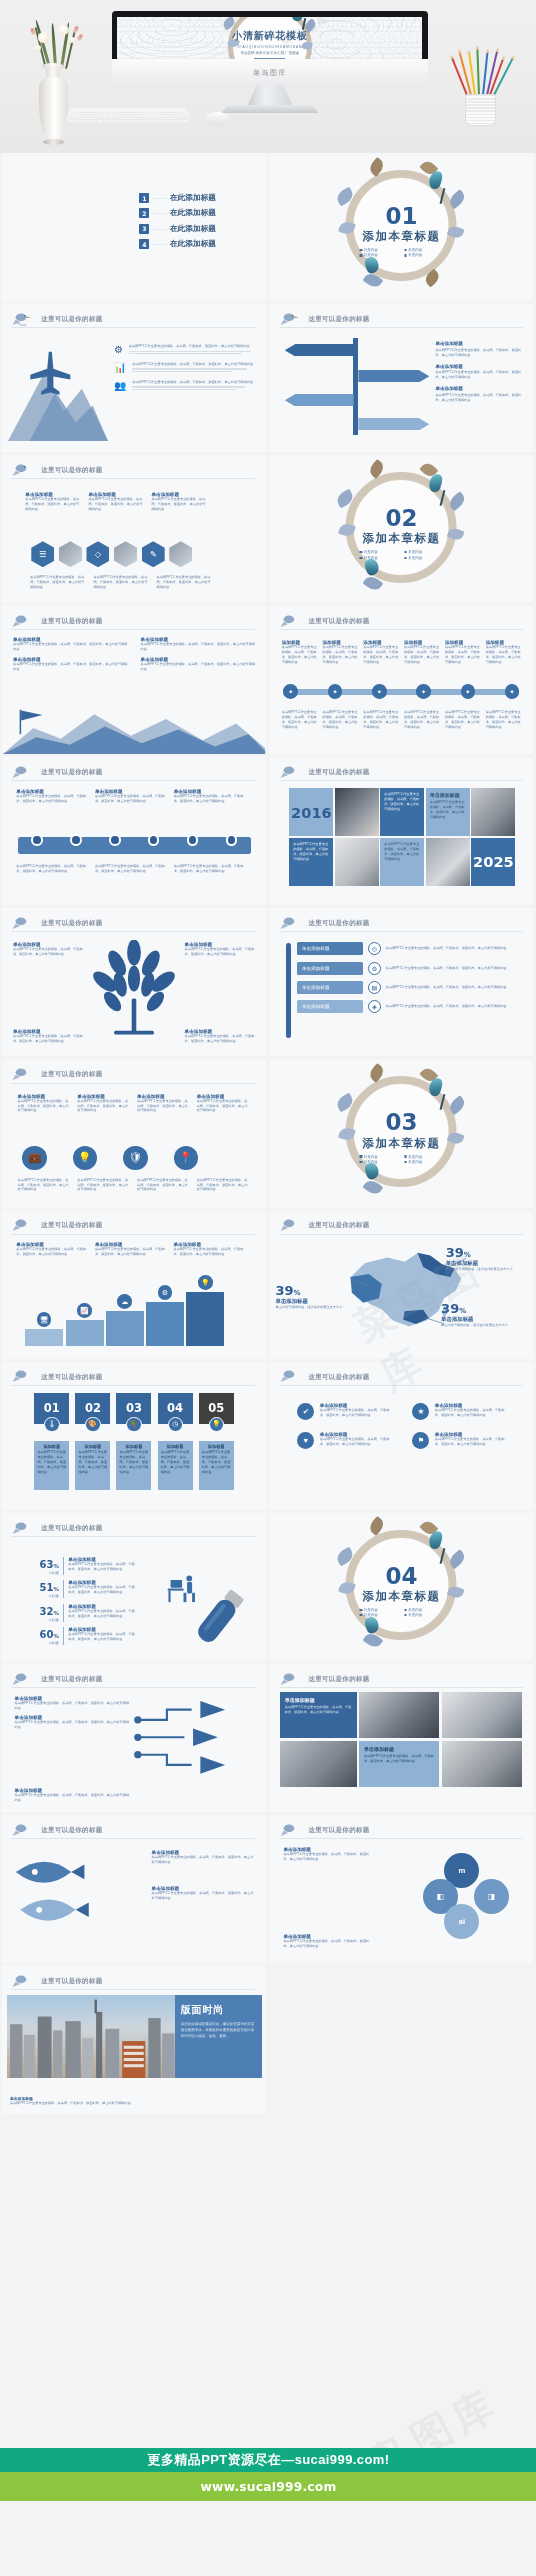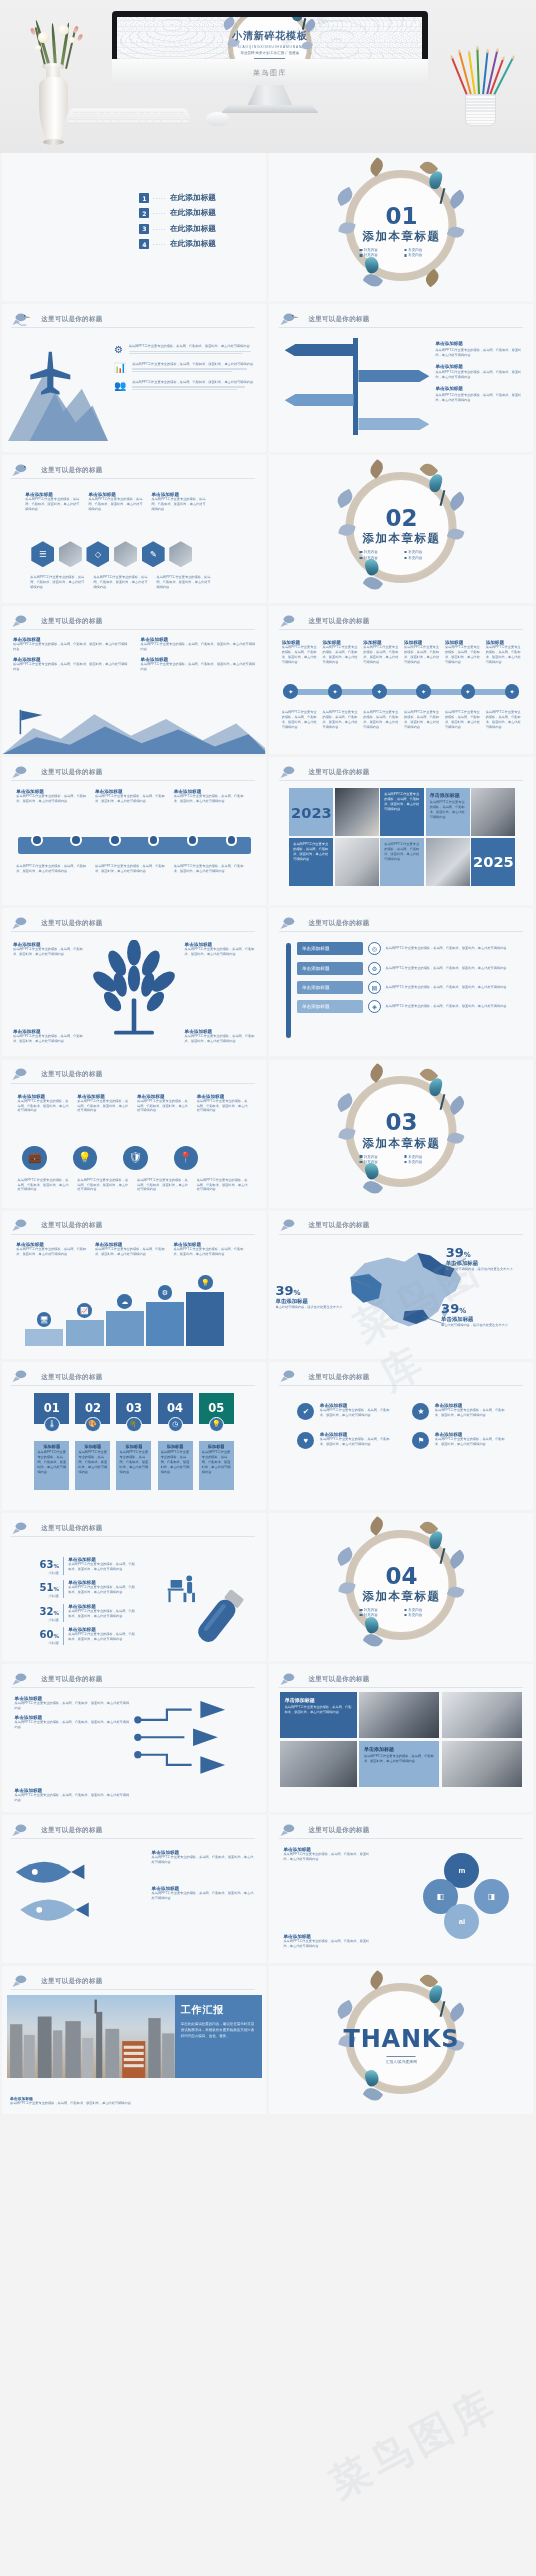--- a/index.html
+++ b/index.html
@@ -713,21 +713,21 @@
             <svg viewBox="0 0 34 20" width="26" height="15.3">
                 <ellipse cx="13" cy="7" rx="7" ry="5" fill="#8fa8c6"></ellipse>
                 <path d="M6 10 L2 17 L12 13 Z" fill="#a6b7ce"></path>
               </svg>
           </span>
           <span class="head-txt">这里可以是你的标题</span>
         </div>
         <div class="head-rule"></div>
         <div style="position:absolute;left:20px;top:31px;display:grid;grid-template-columns:44px 44px 44px 44px 44px;grid-template-rows:48px 48px;gap:1.5px;">
           <div class="card lt" style="display:flex;align-items:center;justify-content:center;">
-            <span style="font-size:14.6px;font-weight:700;color:#2f5d93;font-family:'DejaVu Sans',sans-serif;">2023</span>
+            <span style="font-size:14.6px;font-weight:700;color:#2f5d93;font-family:'DejaVu Sans',sans-serif;">2016</span>
           </div>
           <div style="background:linear-gradient(135deg,#3c424c,#8d949e 55%,#d8d3cc);"></div>
           <div class="card" style="padding:3.8px;">
             <div class="tiny" style="color:#e8eef5;">菜鸟网PPT工作室更专业的模板，菜鸟网、色彩标准、版面时尚，单击此处可编辑内容</div>
           </div>
           <div class="card lt" style="padding:3.8px;">
             <div style="font-size:5px;font-weight:700;color:#2a4f79;">单击添加标题</div>
             <div class="tiny" style="color:#2f5277;margin-top:1.5px;">菜鸟网PPT工作室更专业的模板，菜鸟网、色彩标准、版面时尚，单击此处可编辑内容</div>
           </div>
           <div style="background:linear-gradient(135deg,#c9ccd1,#8a9098 60%,#4e5762);"></div>
@@ -1071,21 +1071,21 @@
             <div style="background:#36669c;color:#fff;height:31px;display:flex;align-items:center;justify-content:center;font-size:11.5px;font-weight:700;font-family:'DejaVu Sans',sans-serif;">04</div>
             <div style="position:relative;height:17px;">
                 <span class="circ-icon" style="position:absolute;left:10px;top:-7px;width:15.3px;height:15.3px;border:1.5px solid #fff;font-size:7px;">◷</span>
               </div>
             <div style="background:#8fb2d4;padding:3.1px 3.1px 4.6px;min-height:49px;">
               <div style="font-size:4.2px;font-weight:700;color:#22476e;text-align:center;">添加标题</div>
               <div class="tiny" style="color:#264b74;margin-top:1.5px;">菜鸟网PPT工作室更专业的模板，菜鸟网、色彩标准、版面时尚，单击此处可编辑内容</div>
             </div>
           </div>
           <div style="width:35px;">
-            <div style="background:#0f766e;color:#fff;height:31px;display:flex;align-items:center;justify-content:center;font-size:11.5px;font-weight:700;font-family:'DejaVu Sans',sans-serif;">05</div>
+            <div style="background:#404040;color:#fff;height:31px;display:flex;align-items:center;justify-content:center;font-size:11.5px;font-weight:700;font-family:'DejaVu Sans',sans-serif;">05</div>
             <div style="position:relative;height:17px;">
                 <span class="circ-icon" style="position:absolute;left:10px;top:-7px;width:15.3px;height:15.3px;border:1.5px solid #fff;font-size:7px;">💡</span>
               </div>
             <div style="background:#8fb2d4;padding:3.1px 3.1px 4.6px;min-height:49px;">
               <div style="font-size:4.2px;font-weight:700;color:#22476e;text-align:center;">添加标题</div>
               <div class="tiny" style="color:#264b74;margin-top:1.5px;">菜鸟网PPT工作室更专业的模板，菜鸟网、色彩标准、版面时尚，单击此处可编辑内容</div>
             </div>
           </div>
         </div>
       </div>
@@ -1404,56 +1404,39 @@
             <rect x="150" y="60" width="30" height="48" fill="#b25e34"></rect>
             <rect x="152" y="66" width="26" height="4" fill="#e6e0d8"></rect>
               <rect x="152" y="74" width="26" height="4" fill="#e6e0d8"></rect>
             <rect x="152" y="82" width="26" height="4" fill="#e6e0d8"></rect>
               <rect x="152" y="90" width="26" height="4" fill="#e6e0d8"></rect>
             <rect x="184" y="30" width="16" height="78" fill="#81878f"></rect>
               <rect x="202" y="50" width="16" height="58" fill="#9aa0a7"></rect>
           </svg>
         </div>
         <div style="position:absolute;right:4.6px;top:29px;width:87px;height:83px;background:#4e7fb4;padding:7.7px 6.1px;">
-          <div style="font-size:10px;font-weight:700;color:#fff;letter-spacing:0.8px;">工作汇报</div>
+          <div style="font-size:10px;font-weight:700;color:#fff;letter-spacing:0.8px;">版面时尚</div>
           <div style="font-size:3.5px;color:#dbe6f1;line-height:1.75;margin-top:3.8px;">单击此处编辑您要的内容，建议您在展示时采用微软雅黑字体，本模板所有图形线条及其相应素材均可自由编辑、改色、替换。</div>
         </div>
         <div style="position:absolute;left:7.7px;bottom:7.7px;width:153px;">
           <div style="font-size:3.8px;font-weight:700;color:#2f5d93;">单击添加标题</div>
           <div class="tiny">菜鸟网PPT工作室更专业的模板，菜鸟网、色彩标准、版面时尚，单击此处可编辑内容</div>
         </div>
       </div>
 
-      <div class="slide wood">
-        <div style="position:absolute;left:50%;top:10.7px;transform:translateX(-50%);width:123px;height:123px;">
-          <div style="position:absolute;inset:12.3px;border-radius:50%;background:#fcfcfc;"></div>
-          <div style="position:absolute;inset:6.1px;border-radius:50%;border:8.4px solid rgba(172,150,120,.5);"></div>
-          <div class="leafpetal" style="left:-3.1px;top:26px;width:17px;height:13px;background:#96abc8;transform:rotate(-30deg);"></div>
-          <div class="leafpetal" style="left:0px;top:58px;width:15.3px;height:11.5px;background:#a6b6cf;transform:rotate(16deg);"></div>
-          <div class="leafpetal" style="right:-3.1px;top:29px;width:17px;height:12.3px;background:#8fa5c3;transform:rotate(142deg);"></div>
-          <div class="leafpetal" style="right:0px;top:63px;width:14.6px;height:10.7px;background:#a3b3cc;transform:rotate(202deg);"></div>
-          <div class="leafpetal" style="left:29px;top:-3.1px;width:16px;height:11.5px;background:#9c8667;transform:rotate(-50deg);"></div>
-          <div class="leafpetal" style="right:26px;top:-1.5px;width:15.3px;height:11.5px;background:#a99373;transform:rotate(44deg);"></div>
-          <div class="leafpetal" style="left:24.5px;bottom:0px;width:17px;height:12.3px;background:#8da4c2;transform:rotate(216deg);"></div>
-          <div style="position:absolute;right:21.5px;top:7.7px;width:12.3px;height:18.4px;
-               background:linear-gradient(160deg,#74c4d2,#3d819c 60%,#2d6279);
-               border-radius:60% 40% 45% 55%;transform:rotate(14deg);"></div>
-          <div style="position:absolute;right:20px;top:24px;width:1.5px;height:16px;background:#33505f;transform:rotate(14deg);"></div>
-          <div style="position:absolute;left:26px;bottom:14px;width:13px;height:16px;
-               background:linear-gradient(200deg,#83cfd8,#3b7f99 60%,#2a5c74);
-               border-radius:45% 55% 60% 40%;transform:rotate(-18deg);"></div>
-          <div style="position:absolute;left:0;right:0;top:48px;text-align:center;">
-            <div style="font-size:24px;font-weight:700;color:#2f5d93;letter-spacing:0.8px;font-family:'DejaVu Sans',sans-serif;">THANKS</div>
-            <div style="width:29px;height:0.8px;background:#6d8dae;margin:3.1px auto 2.3px;"></div>
-            <div style="font-size:3.8px;color:#5c7c9c;">汇报人/菜鸟图库网</div>
-          </div>
-        </div>
-      </div>
     </div>
 
   </div>
 
   <div class="wm" style="left:360px;top:1258px;">菜鸟图库</div>
   <div class="wm" style="left:322px;top:2416px;">菜鸟图库</div>
 
+  <div style="position:absolute;left:0;bottom:75px;width:537px;">
+    <div class="banner-teal">
+      <span>更多精品PPT资源尽在—sucai999.com!</span>
+    </div>
+    <div class="banner-green">
+      <span>www.sucai999.com</span>
+    </div>
+  </div>
 
 </div>
 
 
 </body></html>

